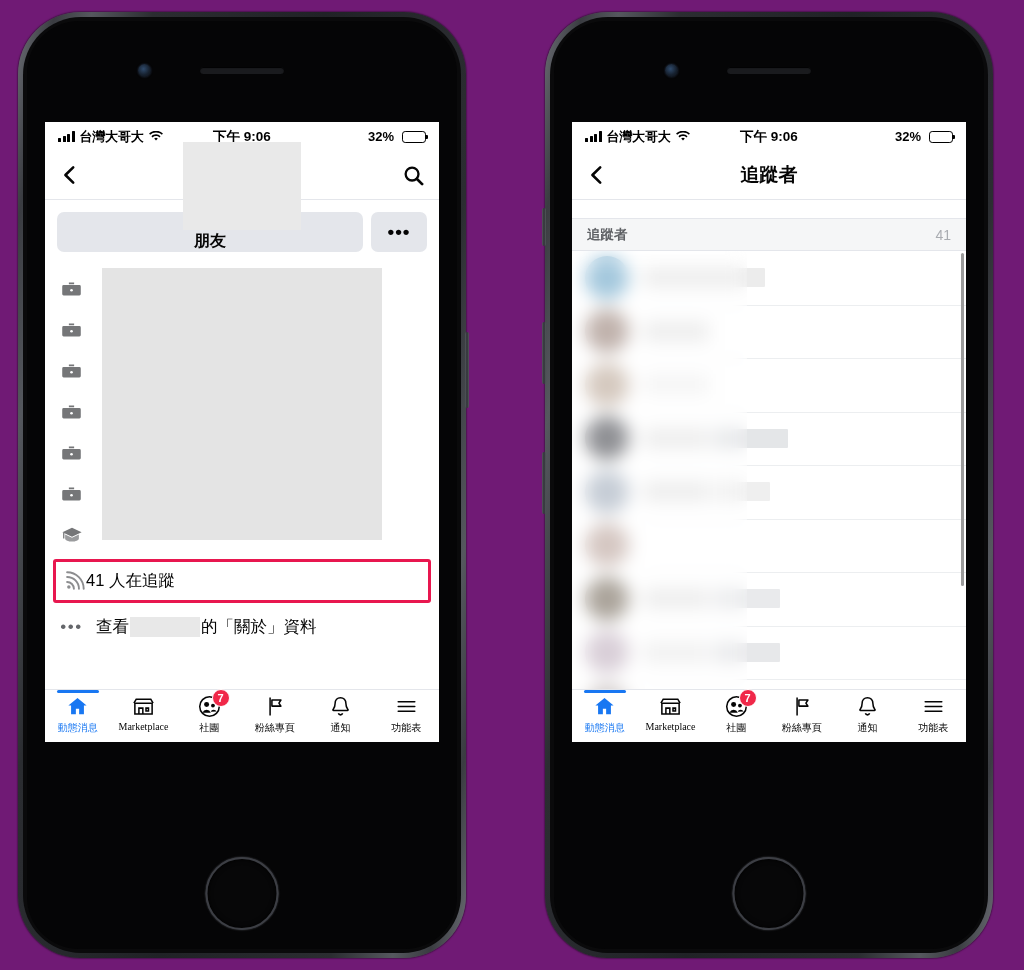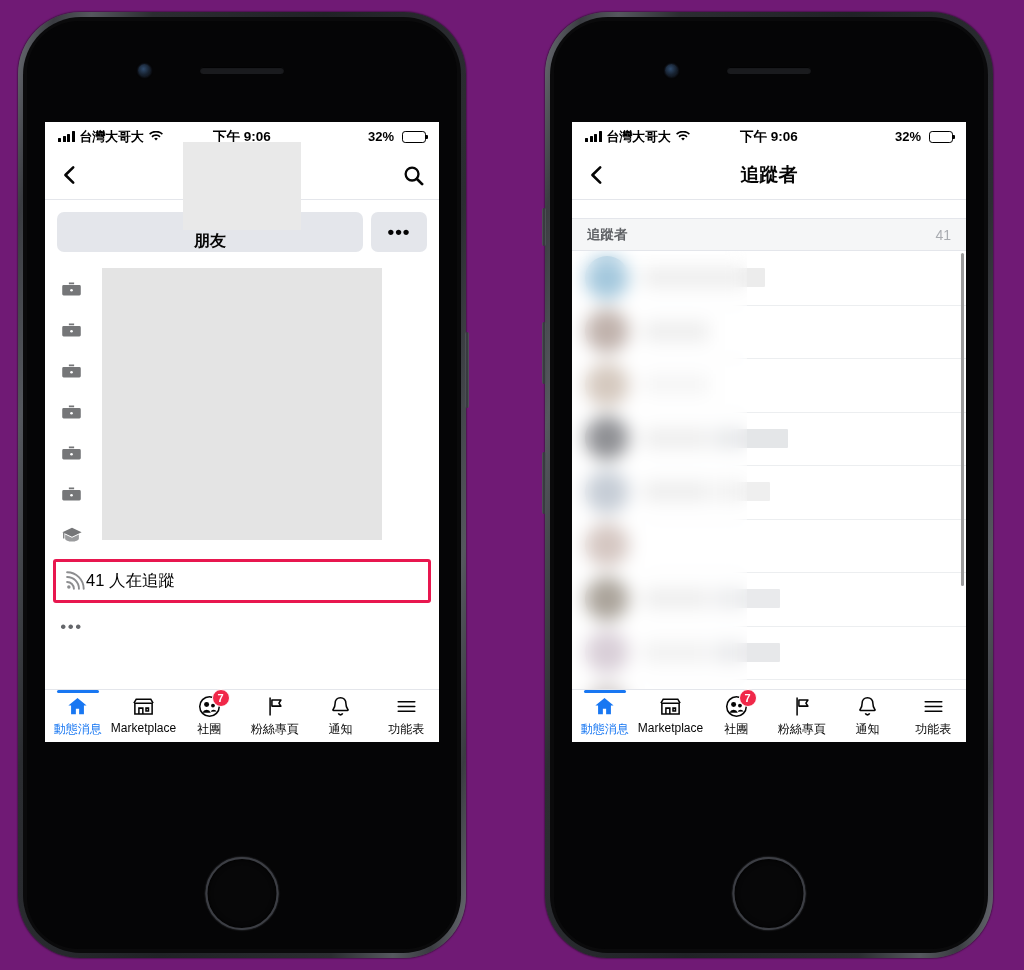--- a/index.html
+++ b/index.html
@@ -171,21 +171,21 @@
   }
 
   
   .tabbar {
     position: absolute; left: 0; right: 0; bottom: 0; height: 53px;
     background: #fff; border-top: 1px solid #e4e6eb;
     display: flex; align-items: flex-start; padding-top: 4px;
   }
   .tab { flex: 1; display: flex; flex-direction: column; align-items: center; gap: 2px; position: relative; cursor: pointer; }
   .tab .ti { height: 25px; display: flex; align-items: center; justify-content: center; position: relative; }
-  .tab .tl { font-size: 12px; color: #050505; white-space: nowrap; }
+  .tab .tl { font-size: 10px; color: #050505; white-space: nowrap; font-family: Liberation Serif, serif; }
   .tab.active .tl { color: #1877f2; }
   .tab.active::before {
     content: ""; position: absolute; top: -4px; left: 12px; right: 12px; height: 3px;
     background: #1877f2; border-radius: 2px;
   }
   .badge {
     position: absolute; top: -5px; right: -9px; min-width: 18px; height: 18px;
     background: #f02849; color: #fff; border-radius: 9px; font-size: 11px; font-weight: bold;
     display: flex; align-items: center; justify-content: center; border: 1.5px solid #fff;
     padding: 0 4px;
@@ -327,20 +327,25 @@
               <path d="M3.4 13.1a7.4 7.4 0 0 1 7.4 7.4" fill="none" stroke="#8c8d8f" stroke-width="2.1" stroke-linecap="round"></path>
               <path d="M3.4 7.6A12.9 12.9 0 0 1 16.3 20.5" fill="none" stroke="#8c8d8f" stroke-width="2.1" stroke-linecap="round"></path>
               <path d="M3.4 2.4A18.1 18.1 0 0 1 21.5 20.5" fill="none" stroke="#8c8d8f" stroke-width="2.1" stroke-linecap="round"></path>
             </svg>
           </span>
           <span class="follow-text">41 人在追蹤</span>
         </div>
 
         <div class="about-row">
           <span class="dots-ico">•••</span>
+          <span class="about-text">
+            <span>查看</span>
+              <span class="redact"></span>
+              <span>的「關於」資料</span>
+          </span>
         </div>
       </div>
 
       <div class="tabbar">
         <div class="tab active">
           <span class="ti">
             <svg viewBox="0 0 24 24" width="23" height="23">
                 <path d="M12 3 2.5 11h2.8v9h5v-5.6h3.4V20h5v-9h2.8z" fill="#1877f2"></path>
               </svg>
           </span>

